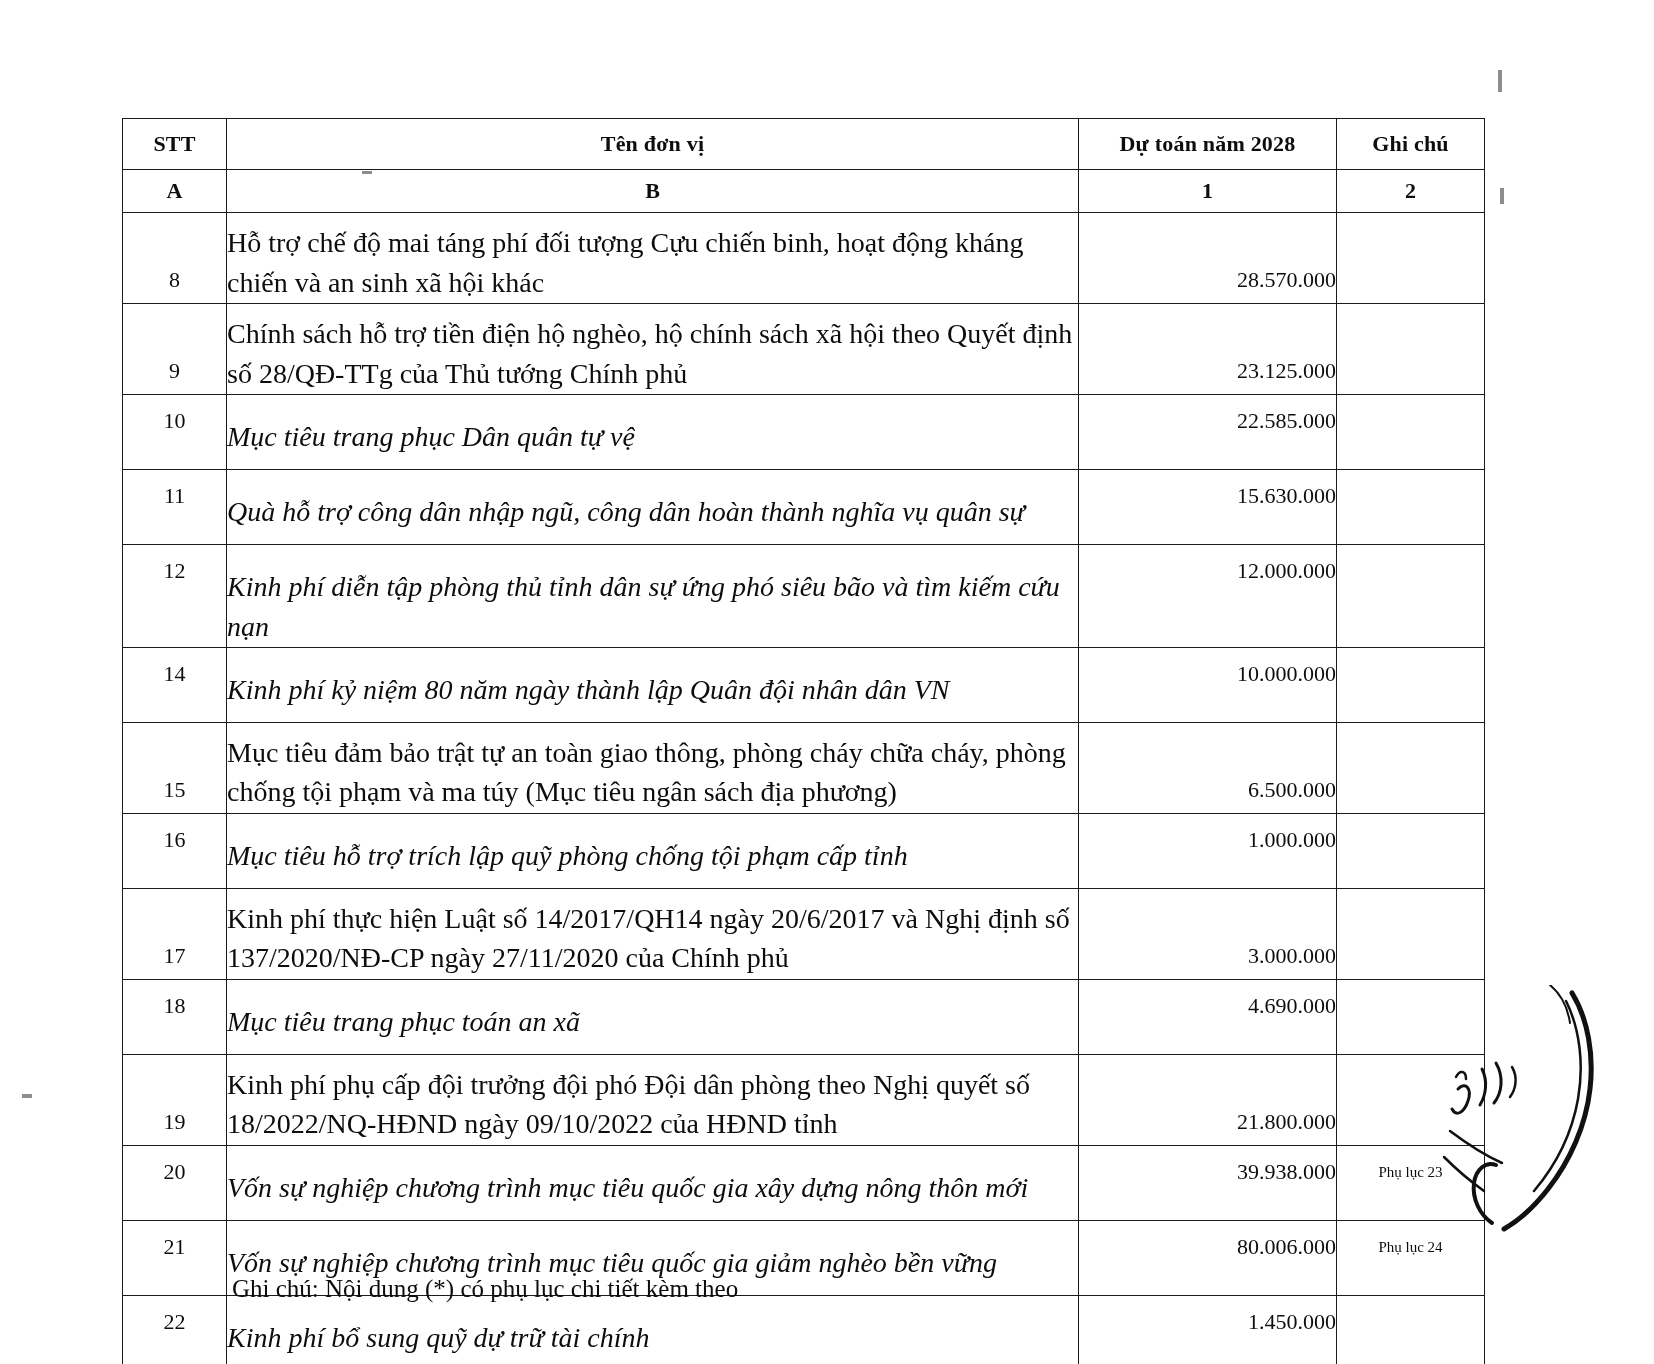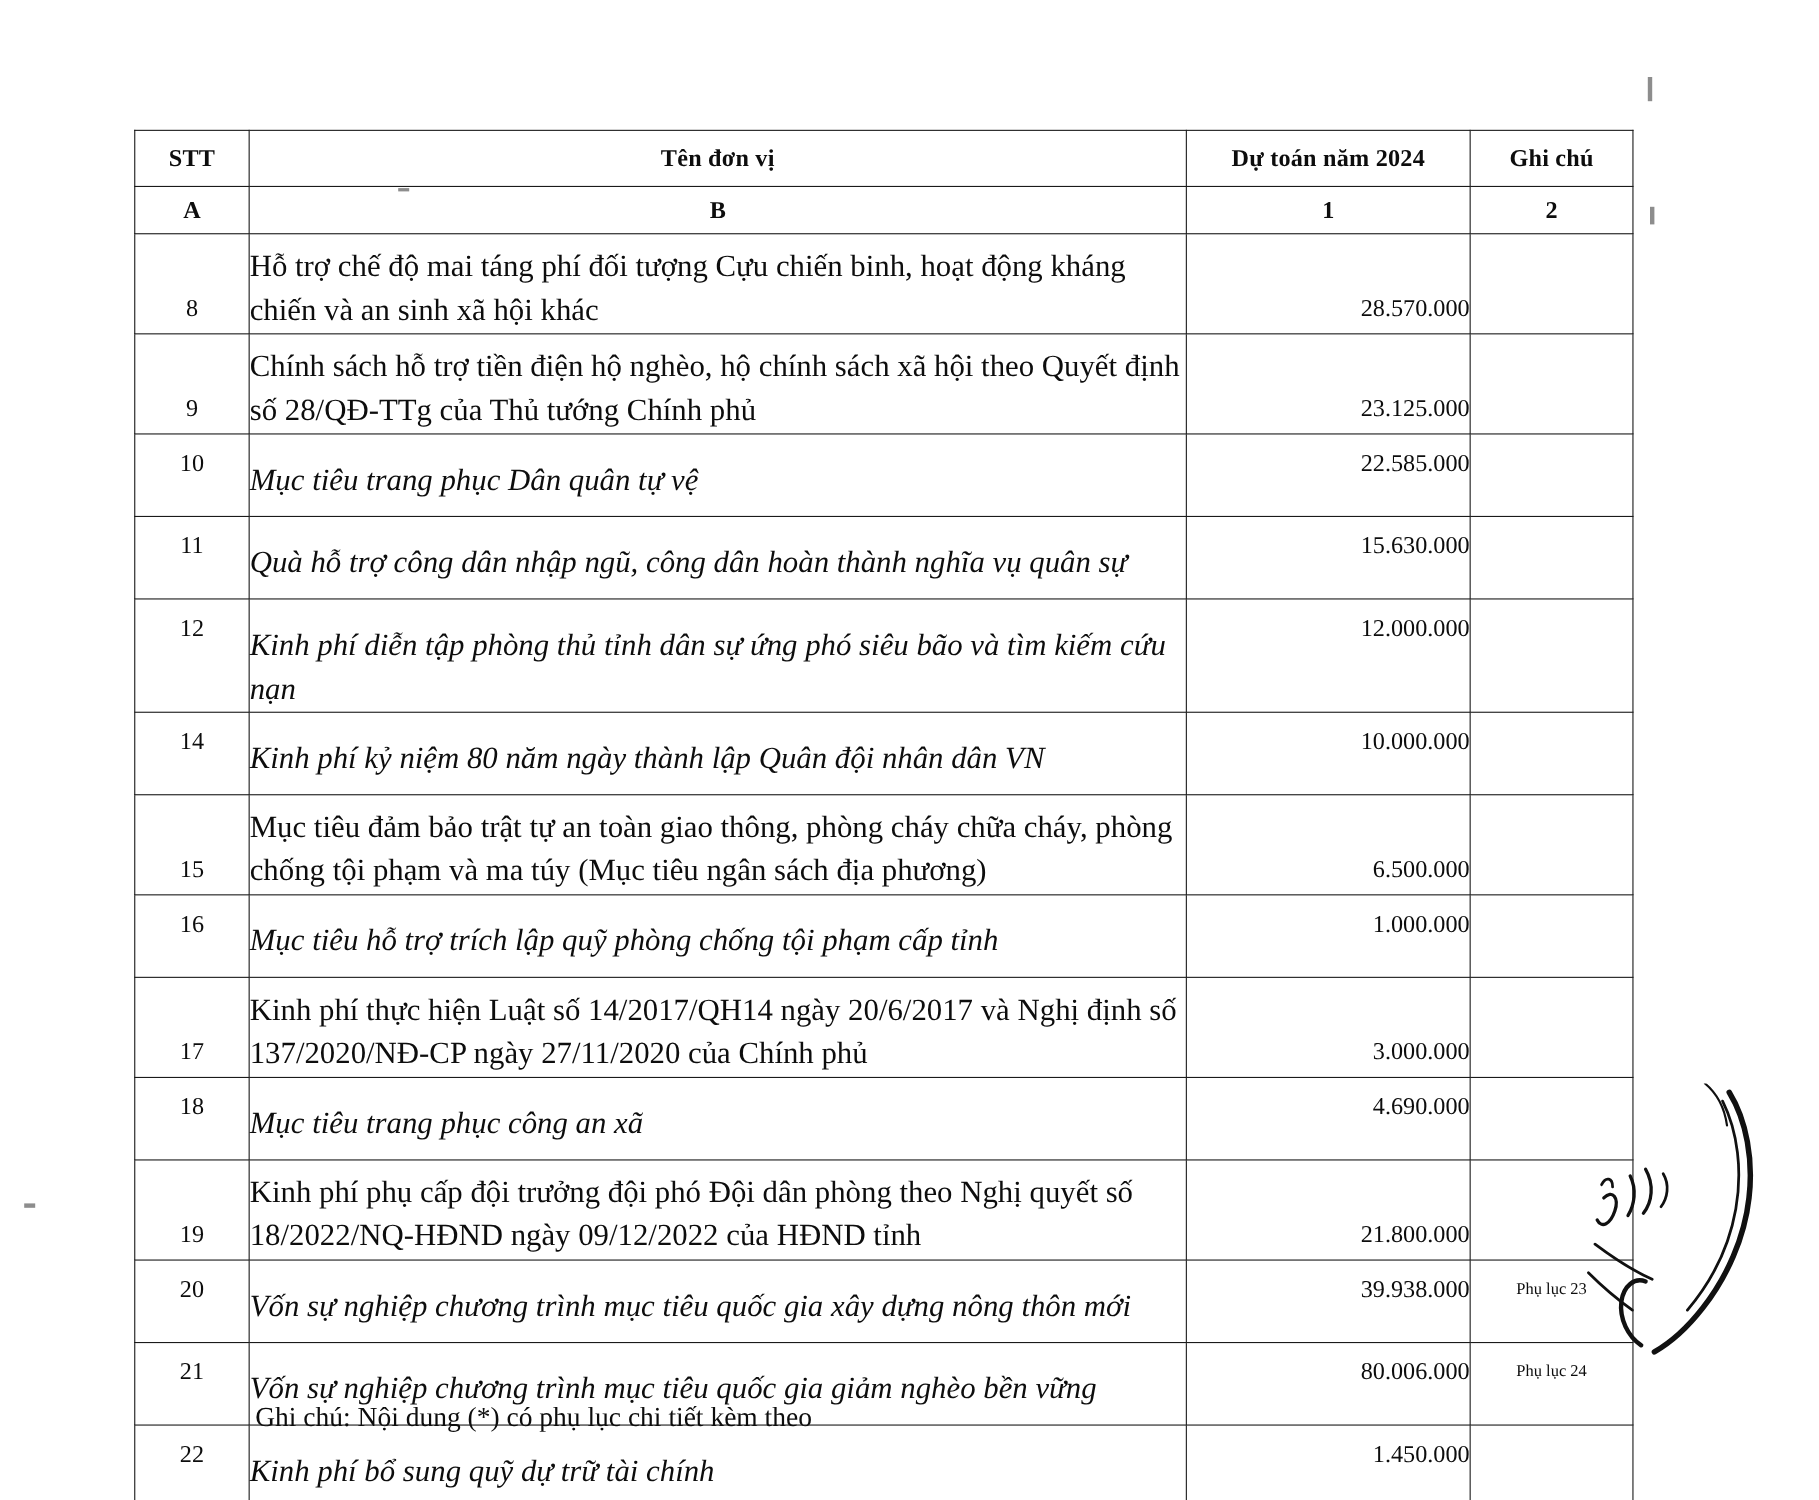--- a/index.html
+++ b/index.html
@@ -135,21 +135,21 @@
       <colgroup>
         <col class="col-stt">
         <col class="col-name">
         <col class="col-num">
         <col class="col-note">
       </colgroup>
       <thead>
         <tr>
           <th class="head">STT</th>
           <th class="head">Tên đơn vị</th>
-          <th class="head">Dự toán năm 2024</th>
+          <th class="head">Dự toán năm 2028</th>
           <th class="head">Ghi chú</th>
         </tr>
         <tr>
           <td class="subhead">A</td>
           <td class="subhead">B</td>
           <td class="subhead">1</td>
           <td class="subhead">2</td>
         </tr>
       </thead>
       <tbody>
@@ -202,27 +202,27 @@
           <td class="note"></td>
         </tr>
         <tr class="r2">
           <td class="stt">17</td>
           <td class="name">Kinh phí thực hiện Luật số 14/2017/QH14 ngày 20/6/2017 và Nghị định số 137/2020/NĐ-CP ngày 27/11/2020 của Chính phủ</td>
           <td class="num">3.000.000</td>
           <td class="note"></td>
         </tr>
         <tr class="r1">
           <td class="stt">18</td>
-          <td class="name">Mục tiêu trang phục công an xã</td>
+          <td class="name">Mục tiêu trang phục toán an xã</td>
           <td class="num">4.690.000</td>
           <td class="note"></td>
         </tr>
         <tr class="r2">
           <td class="stt">19</td>
-          <td class="name">Kinh phí phụ cấp đội trưởng đội phó Đội dân phòng theo Nghị quyết số 18/2022/NQ-HĐND ngày 09/12/2022 của HĐND tỉnh</td>
+          <td class="name">Kinh phí phụ cấp đội trưởng đội phó Đội dân phòng theo Nghị quyết số 18/2022/NQ-HĐND ngày 09/10/2022 của HĐND tỉnh</td>
           <td class="num">21.800.000</td>
           <td class="note"></td>
         </tr>
         <tr class="r1">
           <td class="stt">20</td>
           <td class="name">Vốn sự nghiệp chương trình mục tiêu quốc gia xây dựng nông thôn mới</td>
           <td class="num">39.938.000</td>
           <td class="note">Phụ lục 23</td>
         </tr>
         <tr class="r1">

